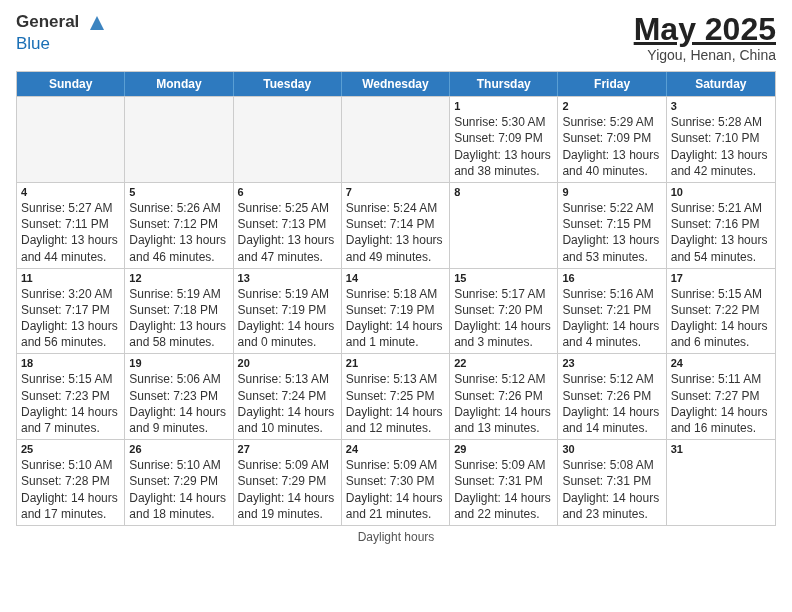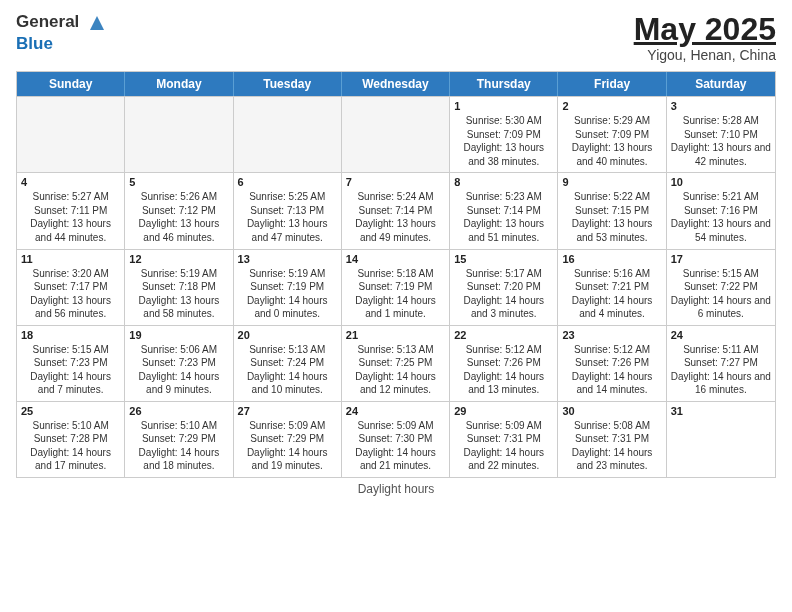--- a/index.html
+++ b/index.html
@@ -90,24 +90,23 @@
     }
     .cal-cell:last-child { border-right: none; }
     .cal-cell.empty { background: #f5f5f5; }
     .day-num {
       font-size: 11px;
       font-weight: bold;
       color: #222;
       margin-bottom: 2px;
     }
     .cell-info {
-      font-size: 10px;
+      font-size: 12px;
       color: #333;
       line-height: 1.35;
-      text-align: center;
     }
     .footer-note {
       font-size: 12px;
       color: #555;
       text-align: center;
       margin-top: 4px;
     }
   </style>
 </head>
 <body>
@@ -115,21 +114,21 @@
 <div class="page">
   <div class="header">
     <div class="logo">
       <div>
         <div style="font-size:17px;font-weight:bold;color:#333;line-height:1.15;">
           <span>General</span>
           <svg class="logo-icon" viewBox="0 0 22 22" style="display:inline-block;vertical-align:middle;margin-left:2px;">
             <polygon points="4,18 11,4 18,18" fill="#1a6fb5" opacity="0.85"></polygon>
           </svg>
         </div>
-        <div style="font-size:17px;font-weight:bold;color:#1a6fb5;line-height:1.15;">Blue</div>
+        <div style="font-size:17px;font-weight:normal;color:#1a6fb5;line-height:1.15;">Blue</div>
       </div>
     </div>
     <div class="title-block">
       <div class="calendar-title">May 2025</div>
       <div class="calendar-subtitle">Yigou, Henan, China</div>
     </div>
   </div>
 
   <div class="calendar">
     <div class="cal-header-row">
@@ -193,24 +192,20 @@
           </div>
           <div class="cal-cell">
             <div class="day-num">7</div>
             <div class="cell-info">Sunrise: 5:24 AM
 Sunset: 7:14 PM
 Daylight: 13 hours
 and 49 minutes.</div>
           </div>
           <div class="cal-cell">
             <div class="day-num">8</div>
-            <div class="cell-info">Sunrise: 5:23 AM
-Sunset: 7:14 PM
-Daylight: 13 hours
-and 51 minutes.</div>
           </div>
           <div class="cal-cell">
             <div class="day-num">9</div>
             <div class="cell-info">Sunrise: 5:22 AM
 Sunset: 7:15 PM
 Daylight: 13 hours
 and 53 minutes.</div>
           </div>
           <div class="cal-cell">
             <div class="day-num">10</div>

